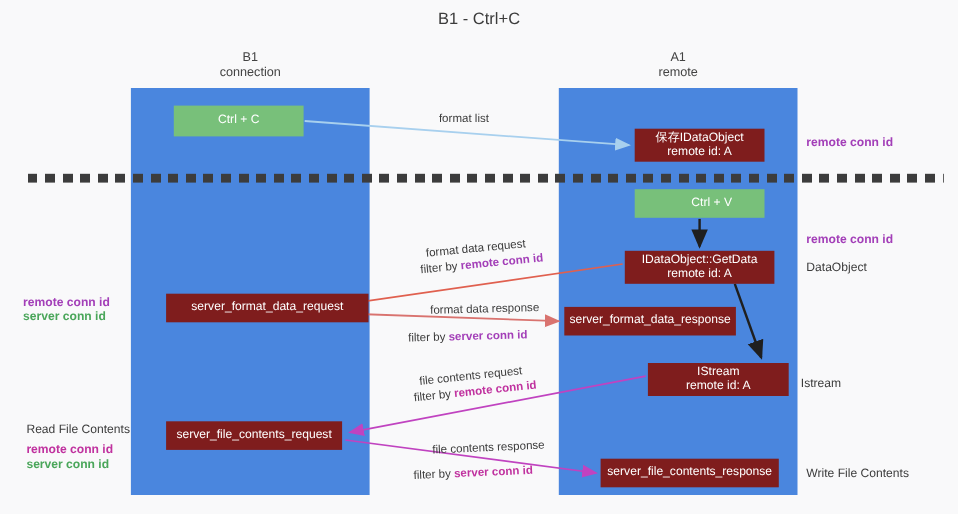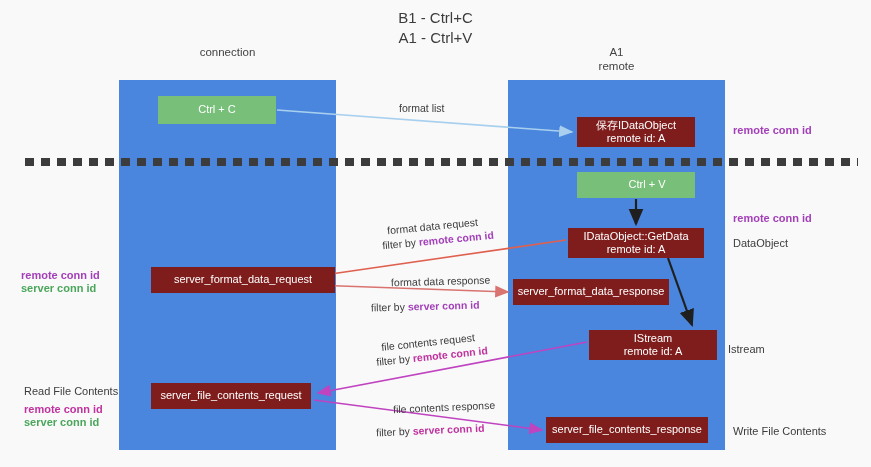--- a/index.html
+++ b/index.html
@@ -129,24 +129,24 @@
 
   svg#edges { position: absolute; left: 0; top: 0; width: 871px; height: 467px; overflow: visible; pointer-events: none; }
 </style>
 </head>
 <body>
 
 <div id="canvas">
 
   <div id="page-title">
     <div>B1 - Ctrl+C</div>
-    <div>A1 - Ctrl+V</div>
   </div>
 
   <div id="hdr-b1" class="col-header">
+    <div>B1</div>
     <div>connection</div>
   </div>
   <div id="hdr-a1" class="col-header">
     <div>A1</div>
     <div>remote</div>
   </div>
 
   <div id="col-b1" class="column"></div>
   <div id="col-a1" class="column"></div>
 

